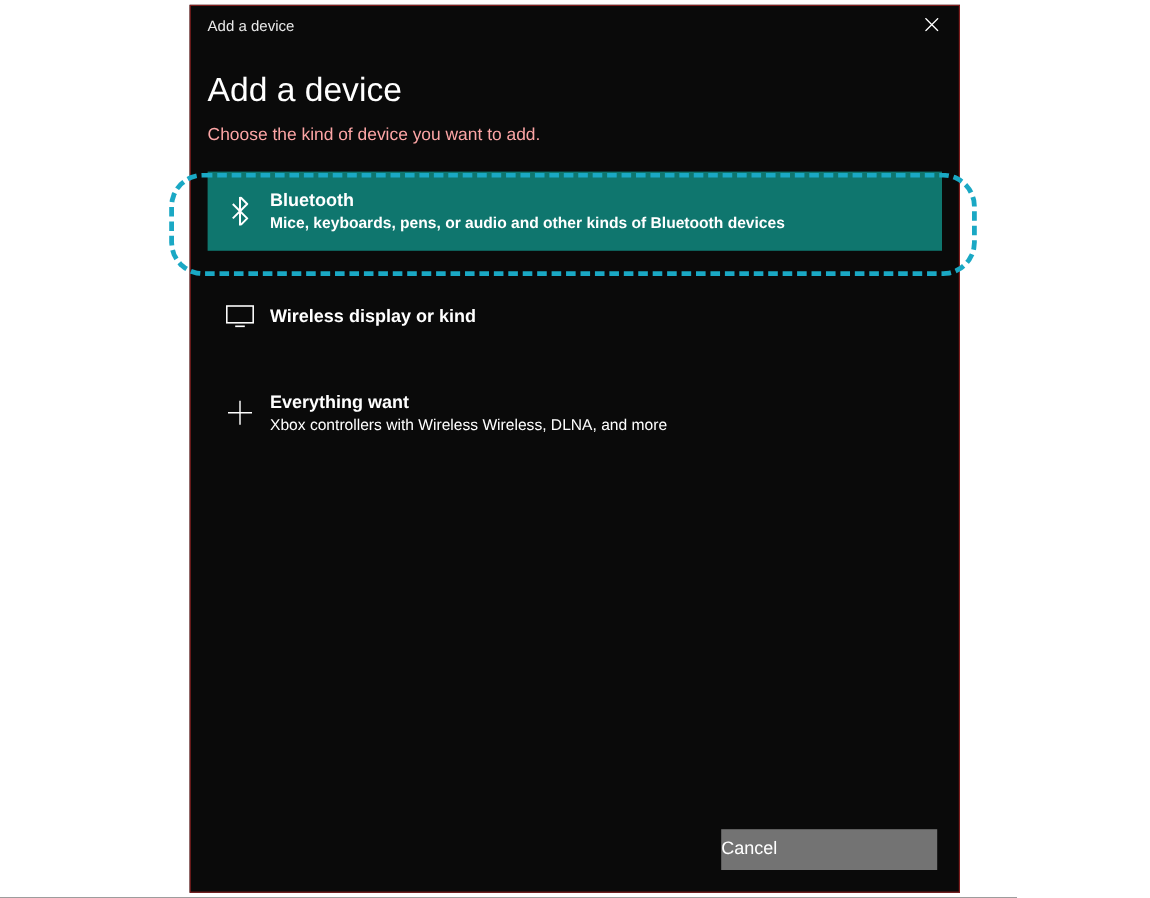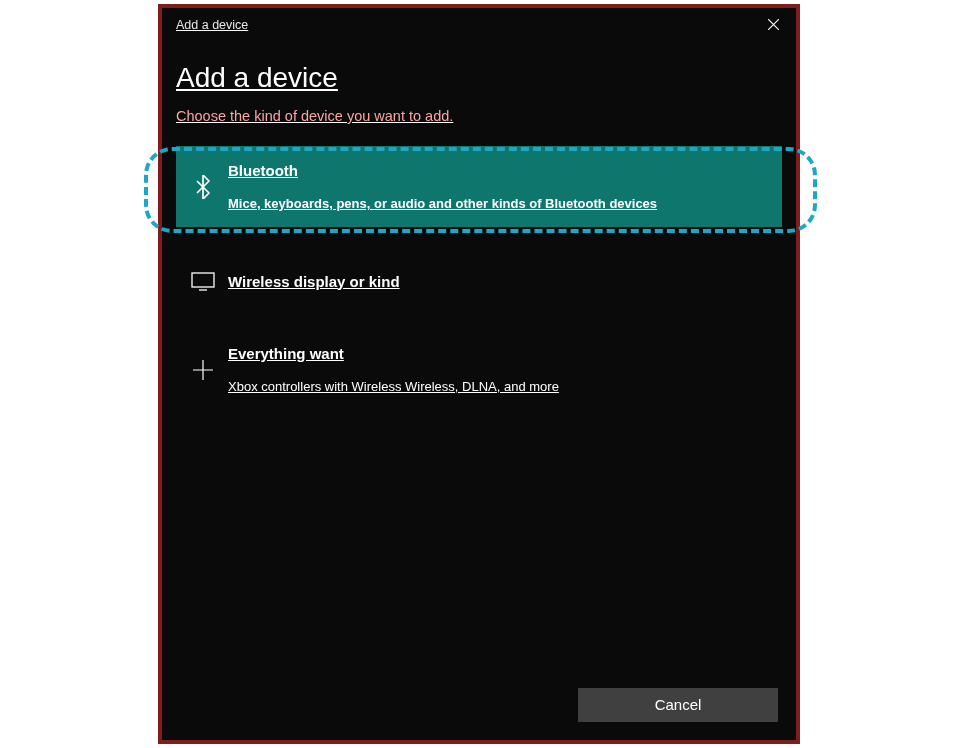--- a/index.html
+++ b/index.html
@@ -11,22 +11,21 @@
       position: relative;
     }
     .dialog {
       position: absolute;
       left: 158px;
       top: 4px;
       width: 642px;
       height: 740px;
       background: #0a0a0a;
       color: #fff;
-      border: 4px solid #7f1d1d;
-      text-decoration: underline;
+      border: 1px solid #7f1d1d;
     }
     .titlebar {
       height: 34px;
       display: flex;
       align-items: center;
       padding: 0 0 0 14px;
     }
     .titlebar-text {
       font-size: 12.5px;
       color: #e8e8e8;
@@ -82,37 +81,36 @@
       padding-left: 8px;
     }
     .option-title {
       font-size: 15px;
       font-weight: 600;
       color: #fff;
     }
     .option-desc {
       font-size: 13px;
       color: #fff;
-      margin-top: 17px;
+      margin-top: 2px;
     }
     .option.highlighted .option-title { font-weight: 600; }
     .option.highlighted .option-desc { font-weight: 600; }
     .footer {
       position: absolute;
       bottom: 18px;
       right: 18px;
     }
     .cancel-btn {
-      width: 200px;
+      width: 180px;
       height: 34px;
-      background: #404040;
+      background: #737373;
       color: #fff;
       border: none;
       font-size: 15px;
-      text-align: center;
       line-height: 34px;
       cursor: pointer;
     }
     
     .highlight-annot {
       position: absolute;
       left: -18px;
       top: 139px;
       width: 673px;
       height: 86px;

